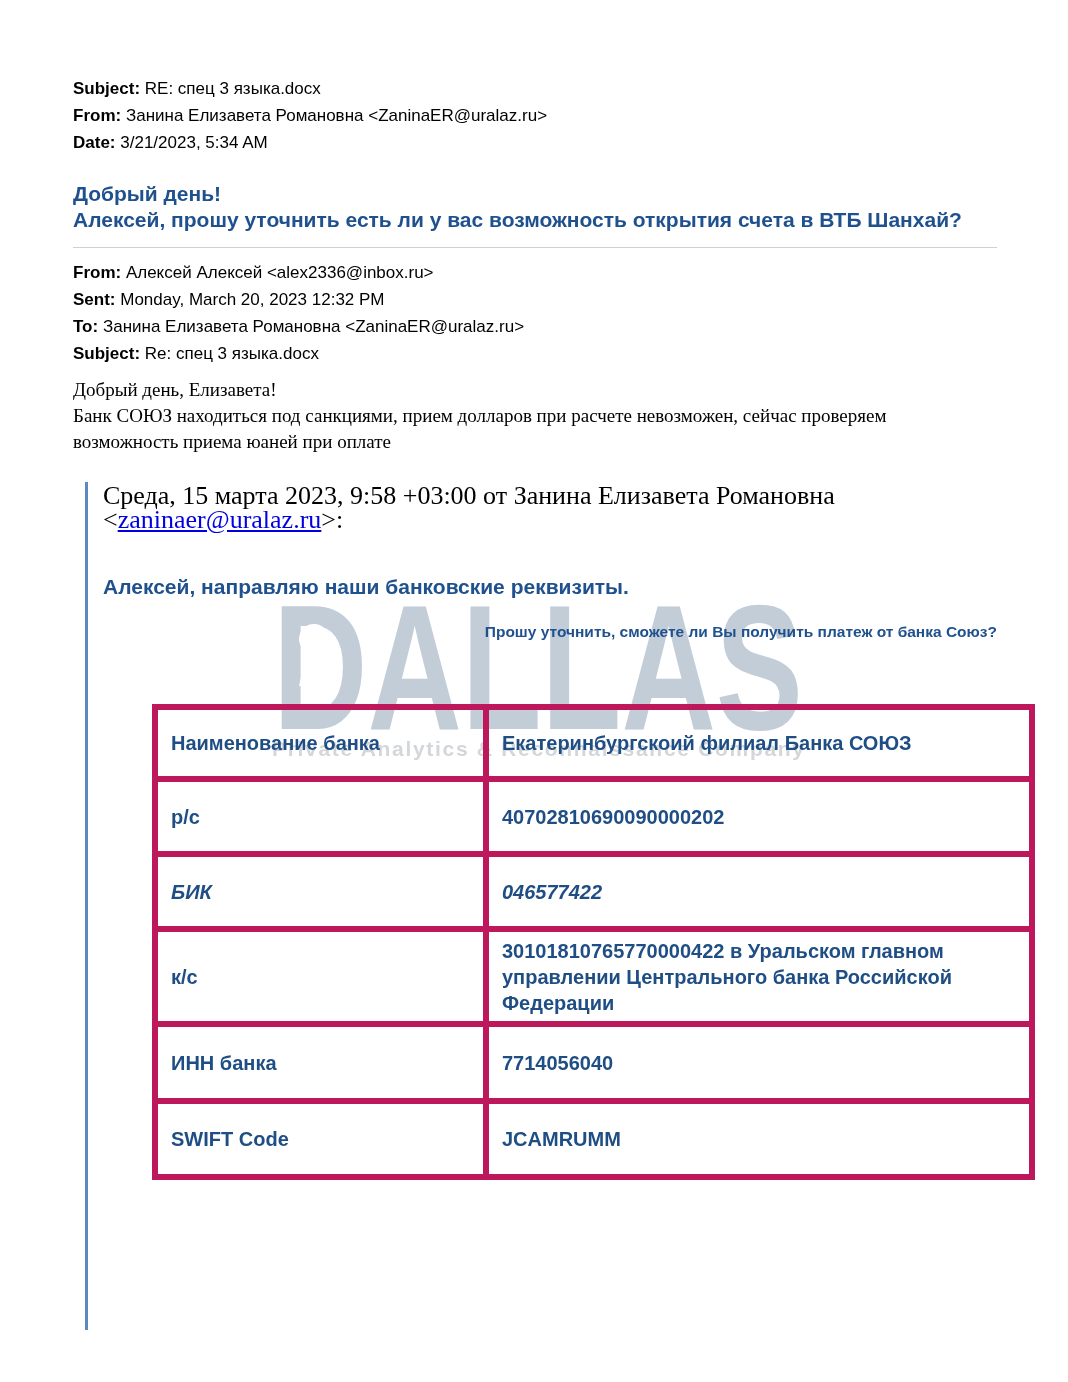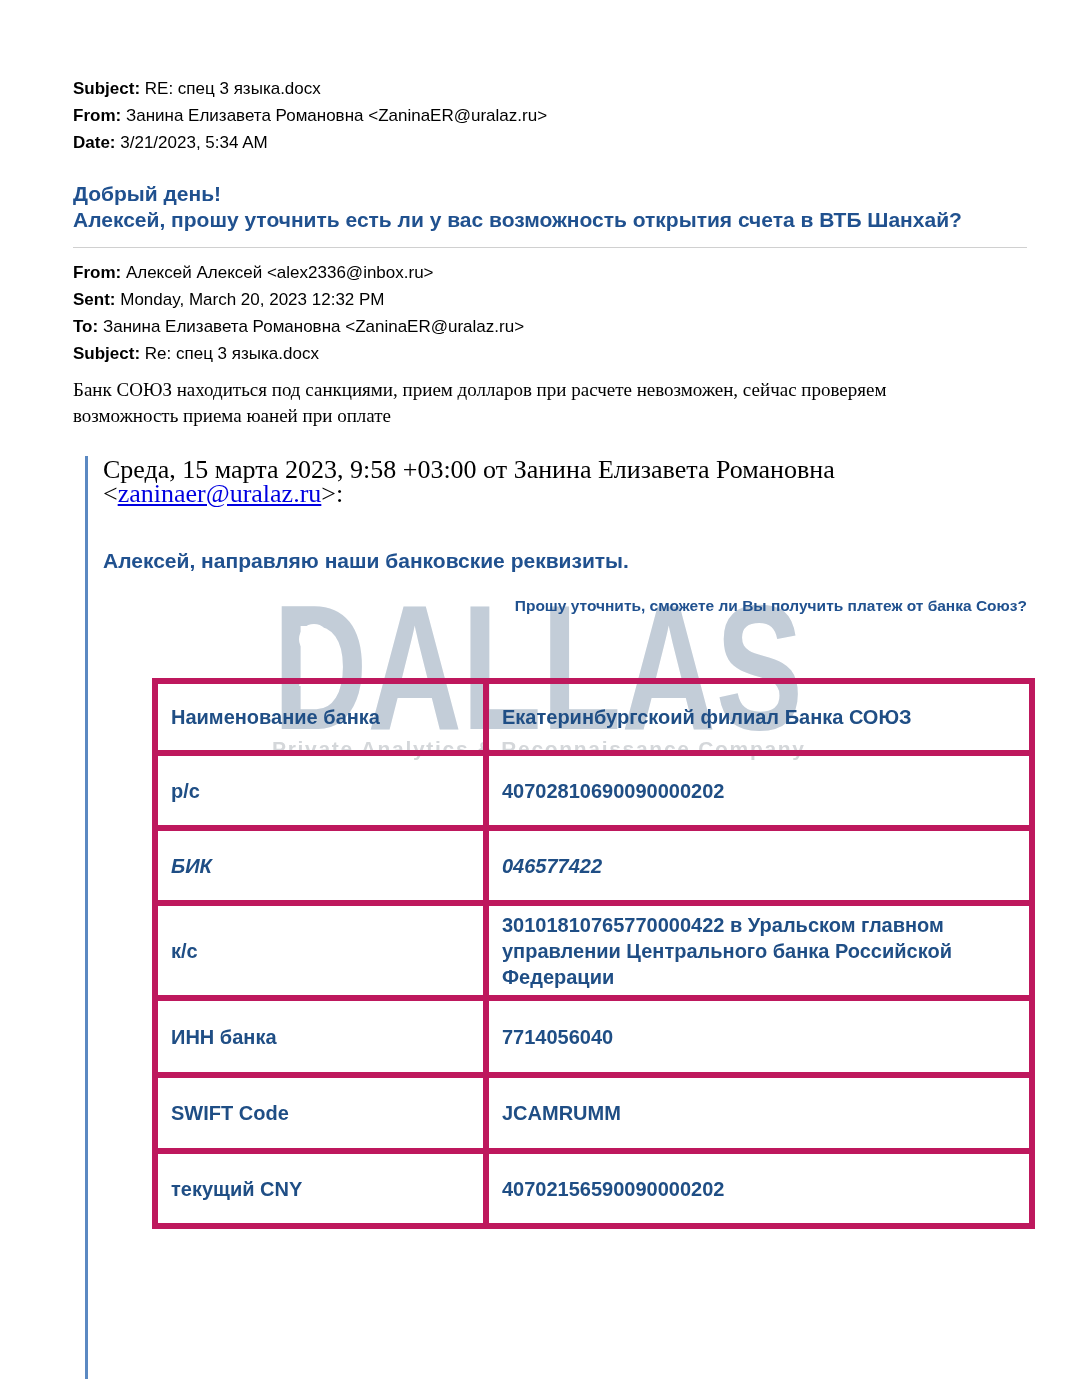--- a/index.html
+++ b/index.html
@@ -4,21 +4,21 @@
 <style>
   html,body{margin:0;padding:0;background:#fff;}
   .page{
     position:relative;
     width:1068px;height:1382px;
     background:#fff;
     font-family:"Liberation Sans",sans-serif;
     color:#000;
     overflow:hidden;
   }
-  .content{position:relative;z-index:1;padding:75px 41px 0 73px;}
+  .content{position:relative;z-index:1;padding:75px 71px 0 73px;}
 
   
   .hdr-line{font-size:17px;line-height:27px;white-space:nowrap;}
   .hdr-line b{font-weight:700;}
 
   .blue-para{margin-top:25px;color:#20518f;font-size:21px;font-weight:600;line-height:26px;}
 
   .divider{margin-top:14px;border-top:1px solid #d0d0d0;height:0;}
 
   .hdr2{margin-top:11px;}
@@ -130,20 +130,21 @@
         <b>To:</b>
         <span>Занина Елизавета Романовна &lt;ZaninaER@uralaz.ru&gt;</span>
       </div>
       <div class="hdr-line">
         <b>Subject:</b>
         <span>Re: спец 3 языка.docx</span>
       </div>
     </div>
 
     <div class="serif-body">
+      <div>Добрый день, Елизавета!</div>
       <div>Банк СОЮЗ находиться под санкциями, прием долларов при расчете невозможен, сейчас проверяем возможность приема юаней при оплате</div>
     </div>
 
     <div class="quote">
       <p class="q-intro"><span>Среда, 15 марта 2023, 9:58 +03:00 от Занина Елизавета Романовна &lt;</span><a href="#">zaninaer@uralaz.ru</a><span>&gt;:</span></p>
 
       <p class="q-blue1">Алексей, направляю наши банковские реквизиты.</p>
       <p class="q-blue2">Прошу уточнить, сможете ли Вы получить платеж от банка Союз?</p>
 
       <table class="bank">
@@ -165,24 +166,20 @@
             <td class="c2">30101810765770000422 в Уральском главном управлении Центрального банка Российской Федерации</td>
           </tr>
           <tr class="r4">
             <td class="c1">ИНН банка</td>
             <td class="c2">7714056040</td>
           </tr>
           <tr class="r5">
             <td class="c1">SWIFT Code</td>
             <td class="c2">JCAMRUMM</td>
           </tr>
-          <tr class="r6">
-            <td class="c1">текущий CNY</td>
-            <td class="c2">40702156590090000202</td>
-          </tr>
         </tbody>
       </table>
 
       <div class="quote-tail"></div>
     </div>
 
   </div>
 </div>
 
 </body></html>

